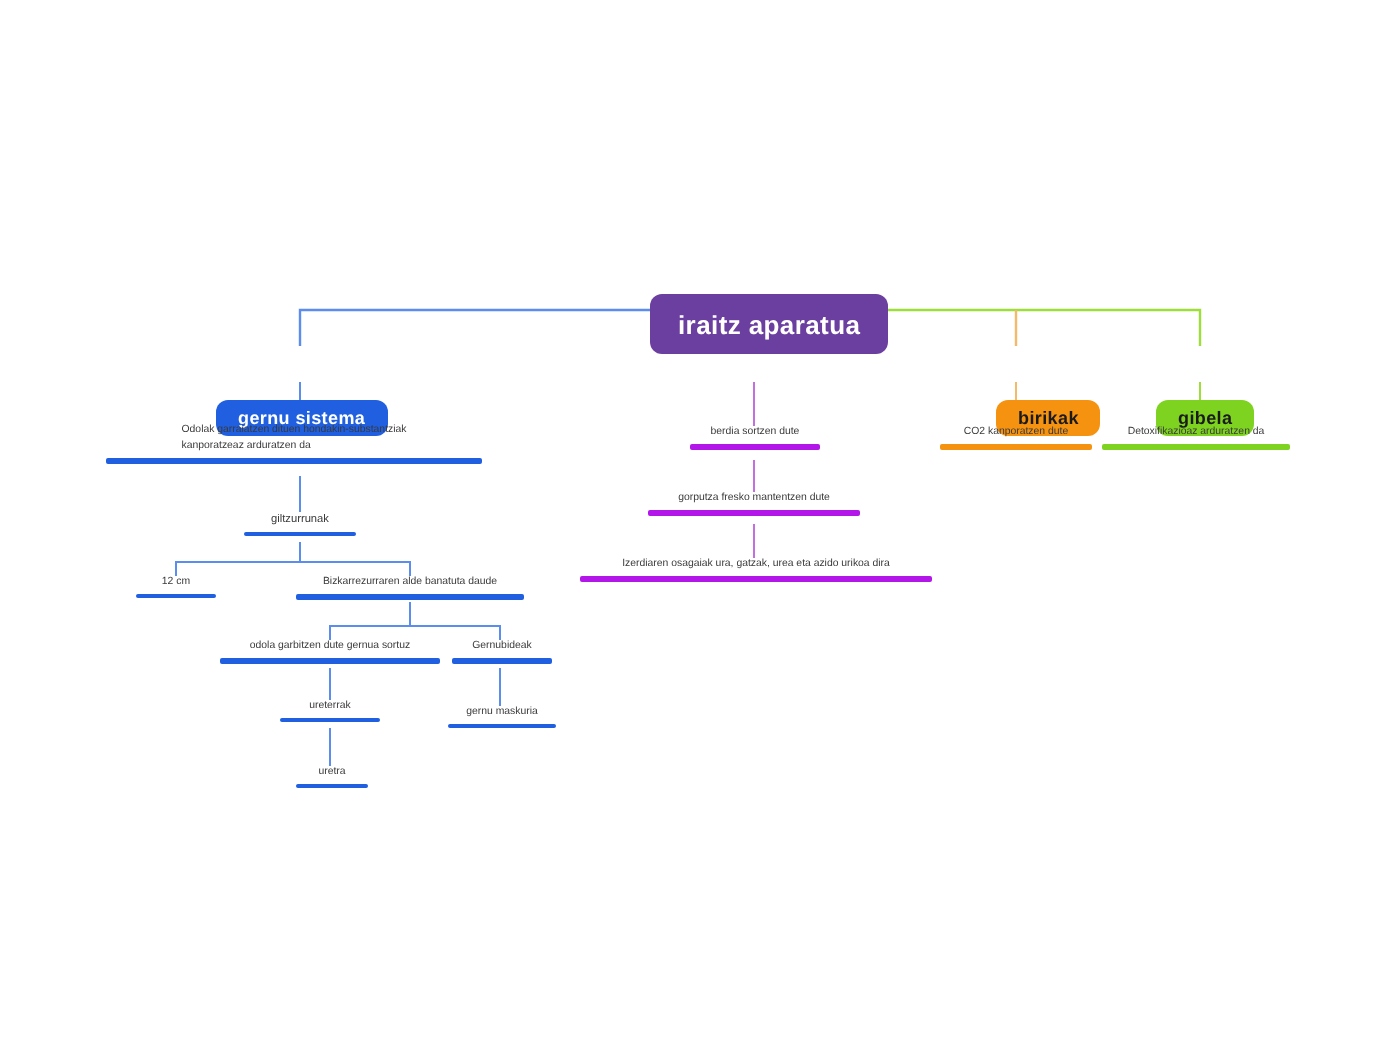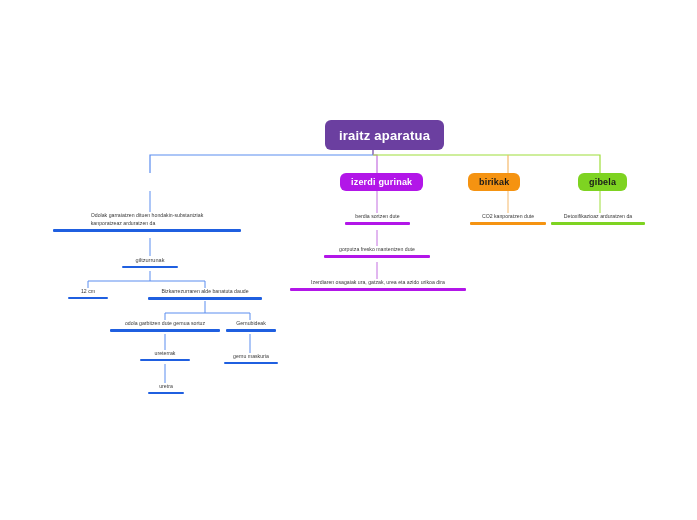--- a/index.html
+++ b/index.html
@@ -33,20 +33,21 @@
   }
   
   .pill {
     border-radius: 6px;
     color: #ffffff;
     font-weight: bold;
     display: flex;
     align-items: center;
     justify-content: center;
     letter-spacing: 0.2px;
+    margin-top: 27px;
   }
   .pill.root {
     font-size: 13px;
     padding: 0 14px;
     height: 30px;
   }
   .pill.lvl1 {
     font-size: 9px;
     height: 18px;
     padding: 0 11px;
@@ -121,26 +122,26 @@
 
     <path d="M508,191 L508,213" stroke="#f5b96a" stroke-width="1" fill="none"></path>
 
     <path d="M600,191 L600,213" stroke="#9ede3a" stroke-width="1" fill="none"></path>
   </svg>
 
   <div class="node pill root" style="left:325px; top:120px; background:#6b3fa0;">
     <span>iraitz aparatua</span>
   </div>
 
-
-  <div class="node pill lvl1" style="left:340px; top:173px; background:#b216e8;">
-    <span>izerdi gurinak</span>
-  </div>
-
-  <div class="node pill lvl1 dark-text" style="left:468px; top:173px; background:#f59311;align-items:center;">
+  <div class="node pill lvl1" style="left:108px; top:173px; background:#1f5fe0;">
+    <span>gernu sistema</span>
+  </div>
+
+
+  <div class="node pill lvl1 dark-text" style="left:498px; top:173px; background:#f59311;align-items:center;">
     <span>birikak</span>
   </div>
 
   <div class="node pill lvl1 dark-text" style="left:578px; top:173px; background:#7ed321;text-align:center;">
     <span>gibela</span>
   </div>
 
   <div class="node leaf" style="left:53px; top:212px; width:188px;">
     <div class="txt wide">
       <span>Odolak garraiatzen dituen hondakin-substantziak</span><br>

